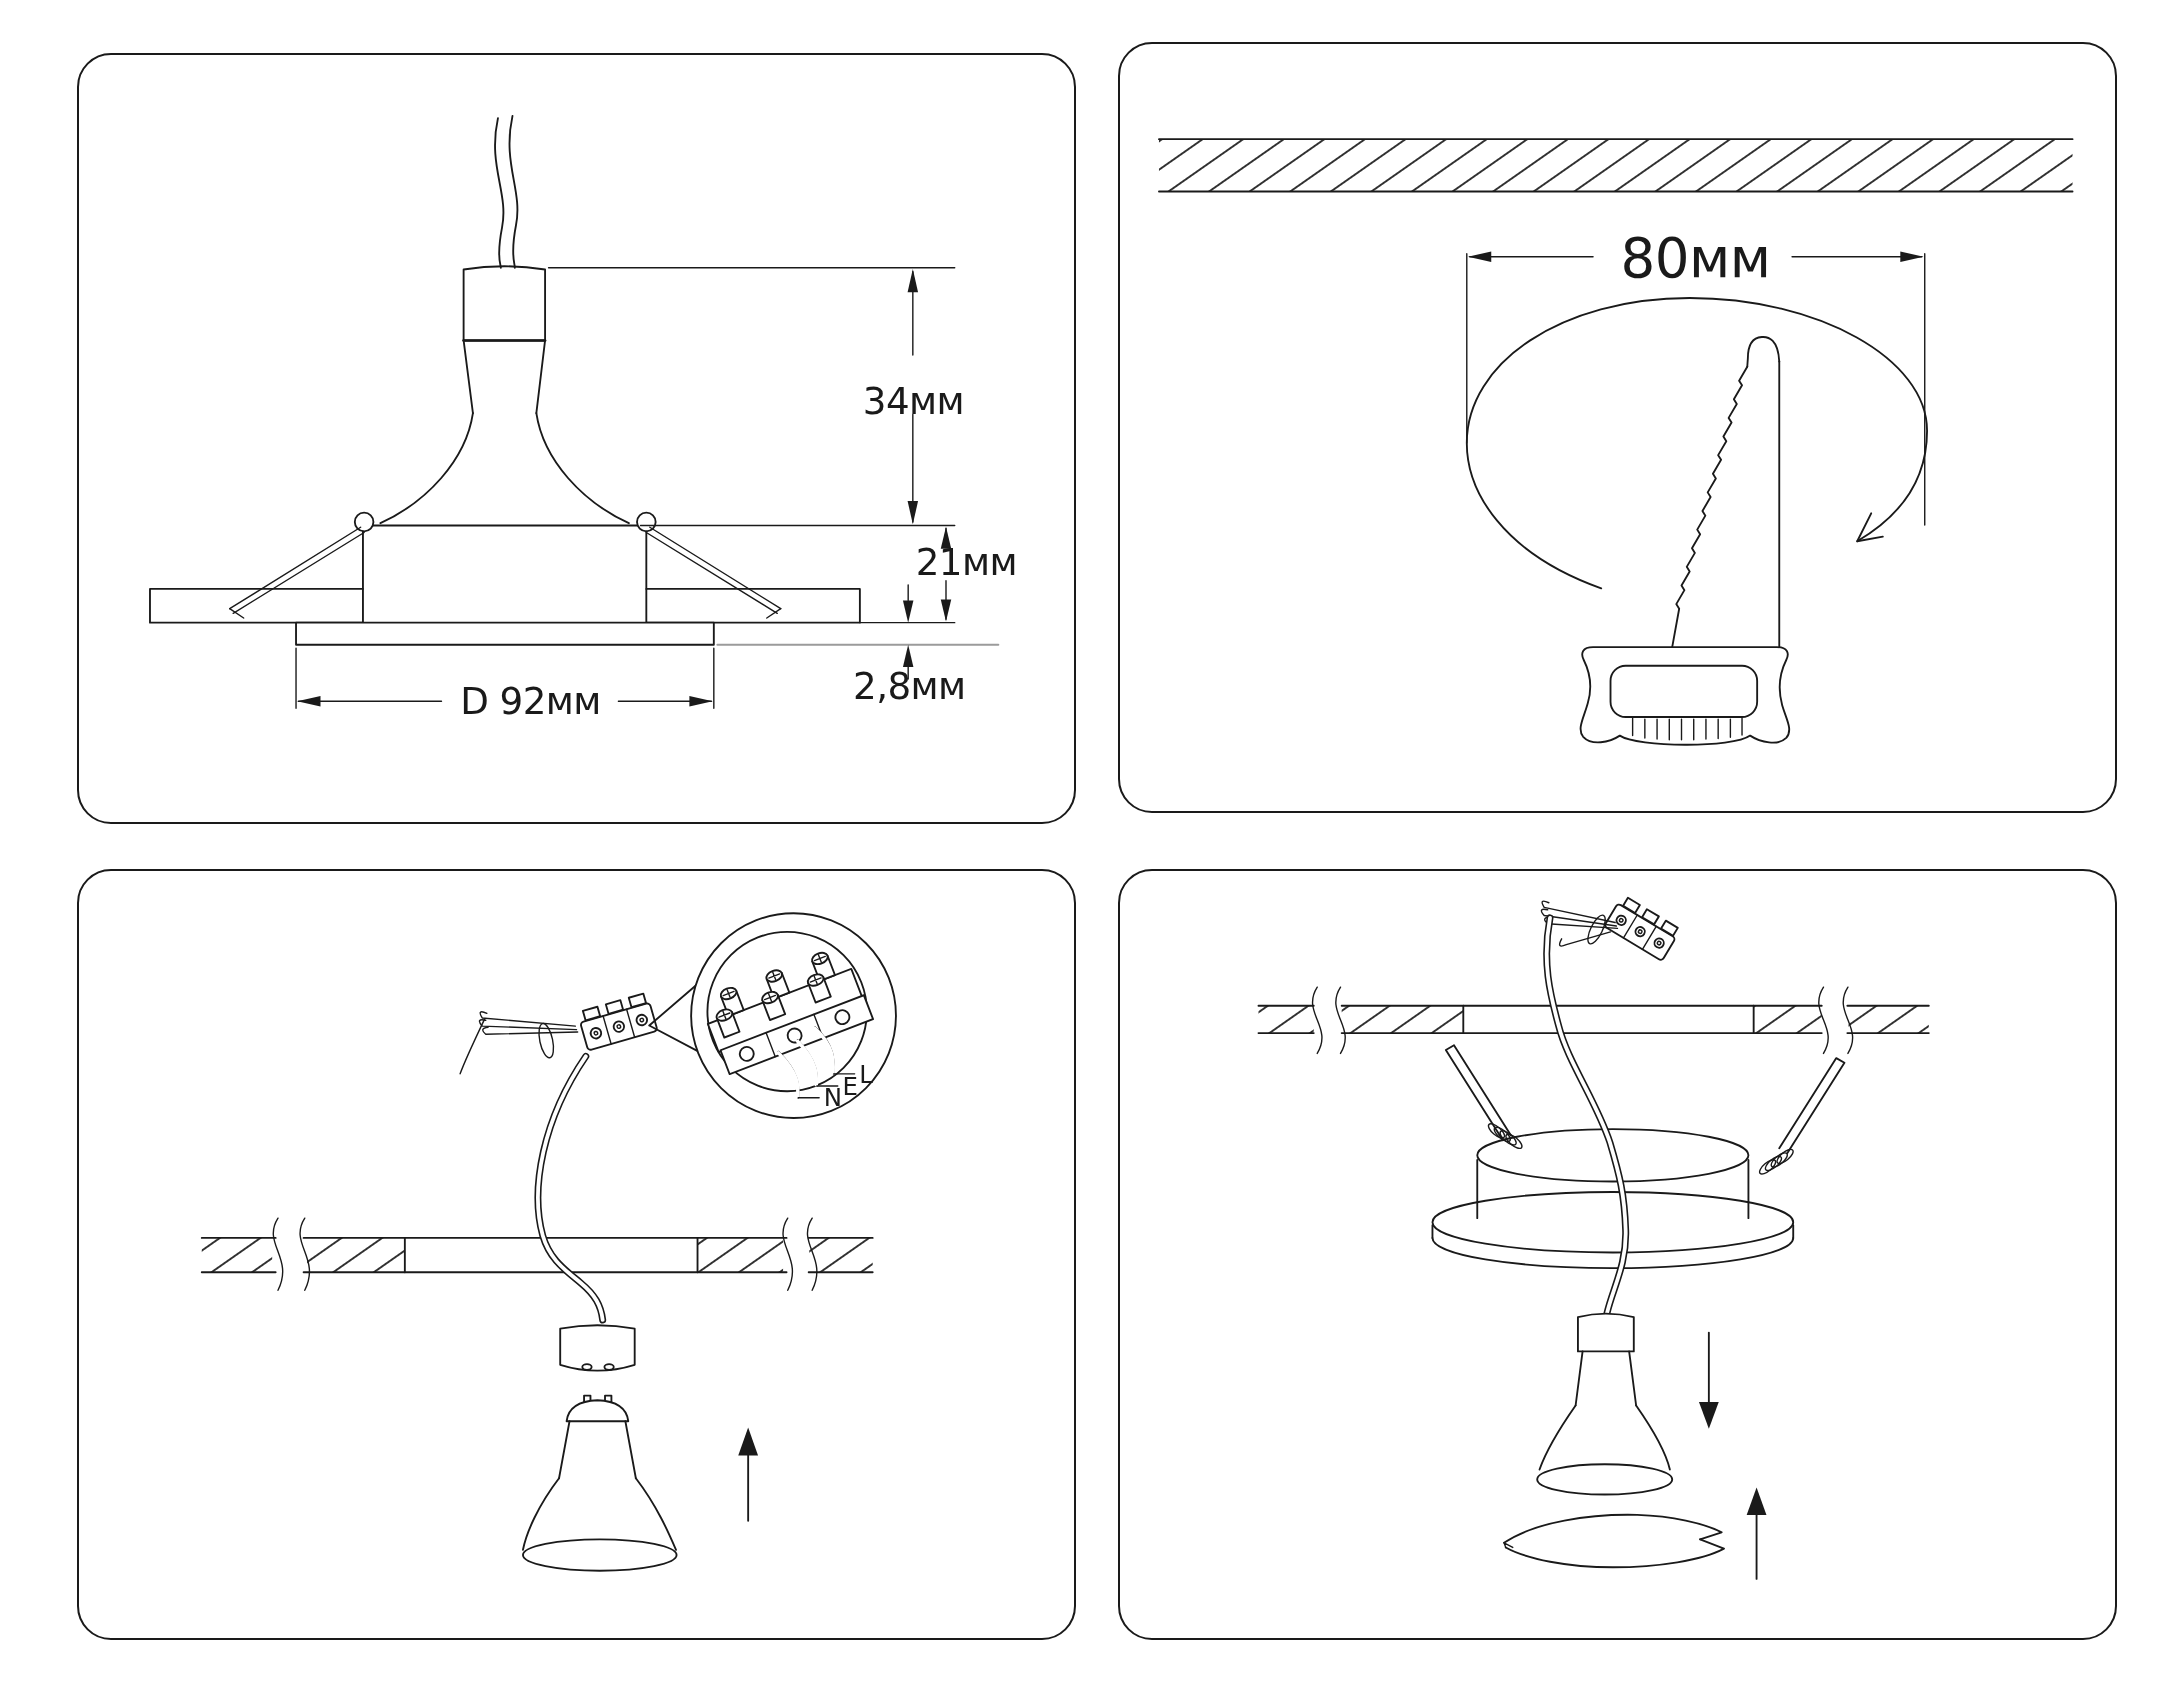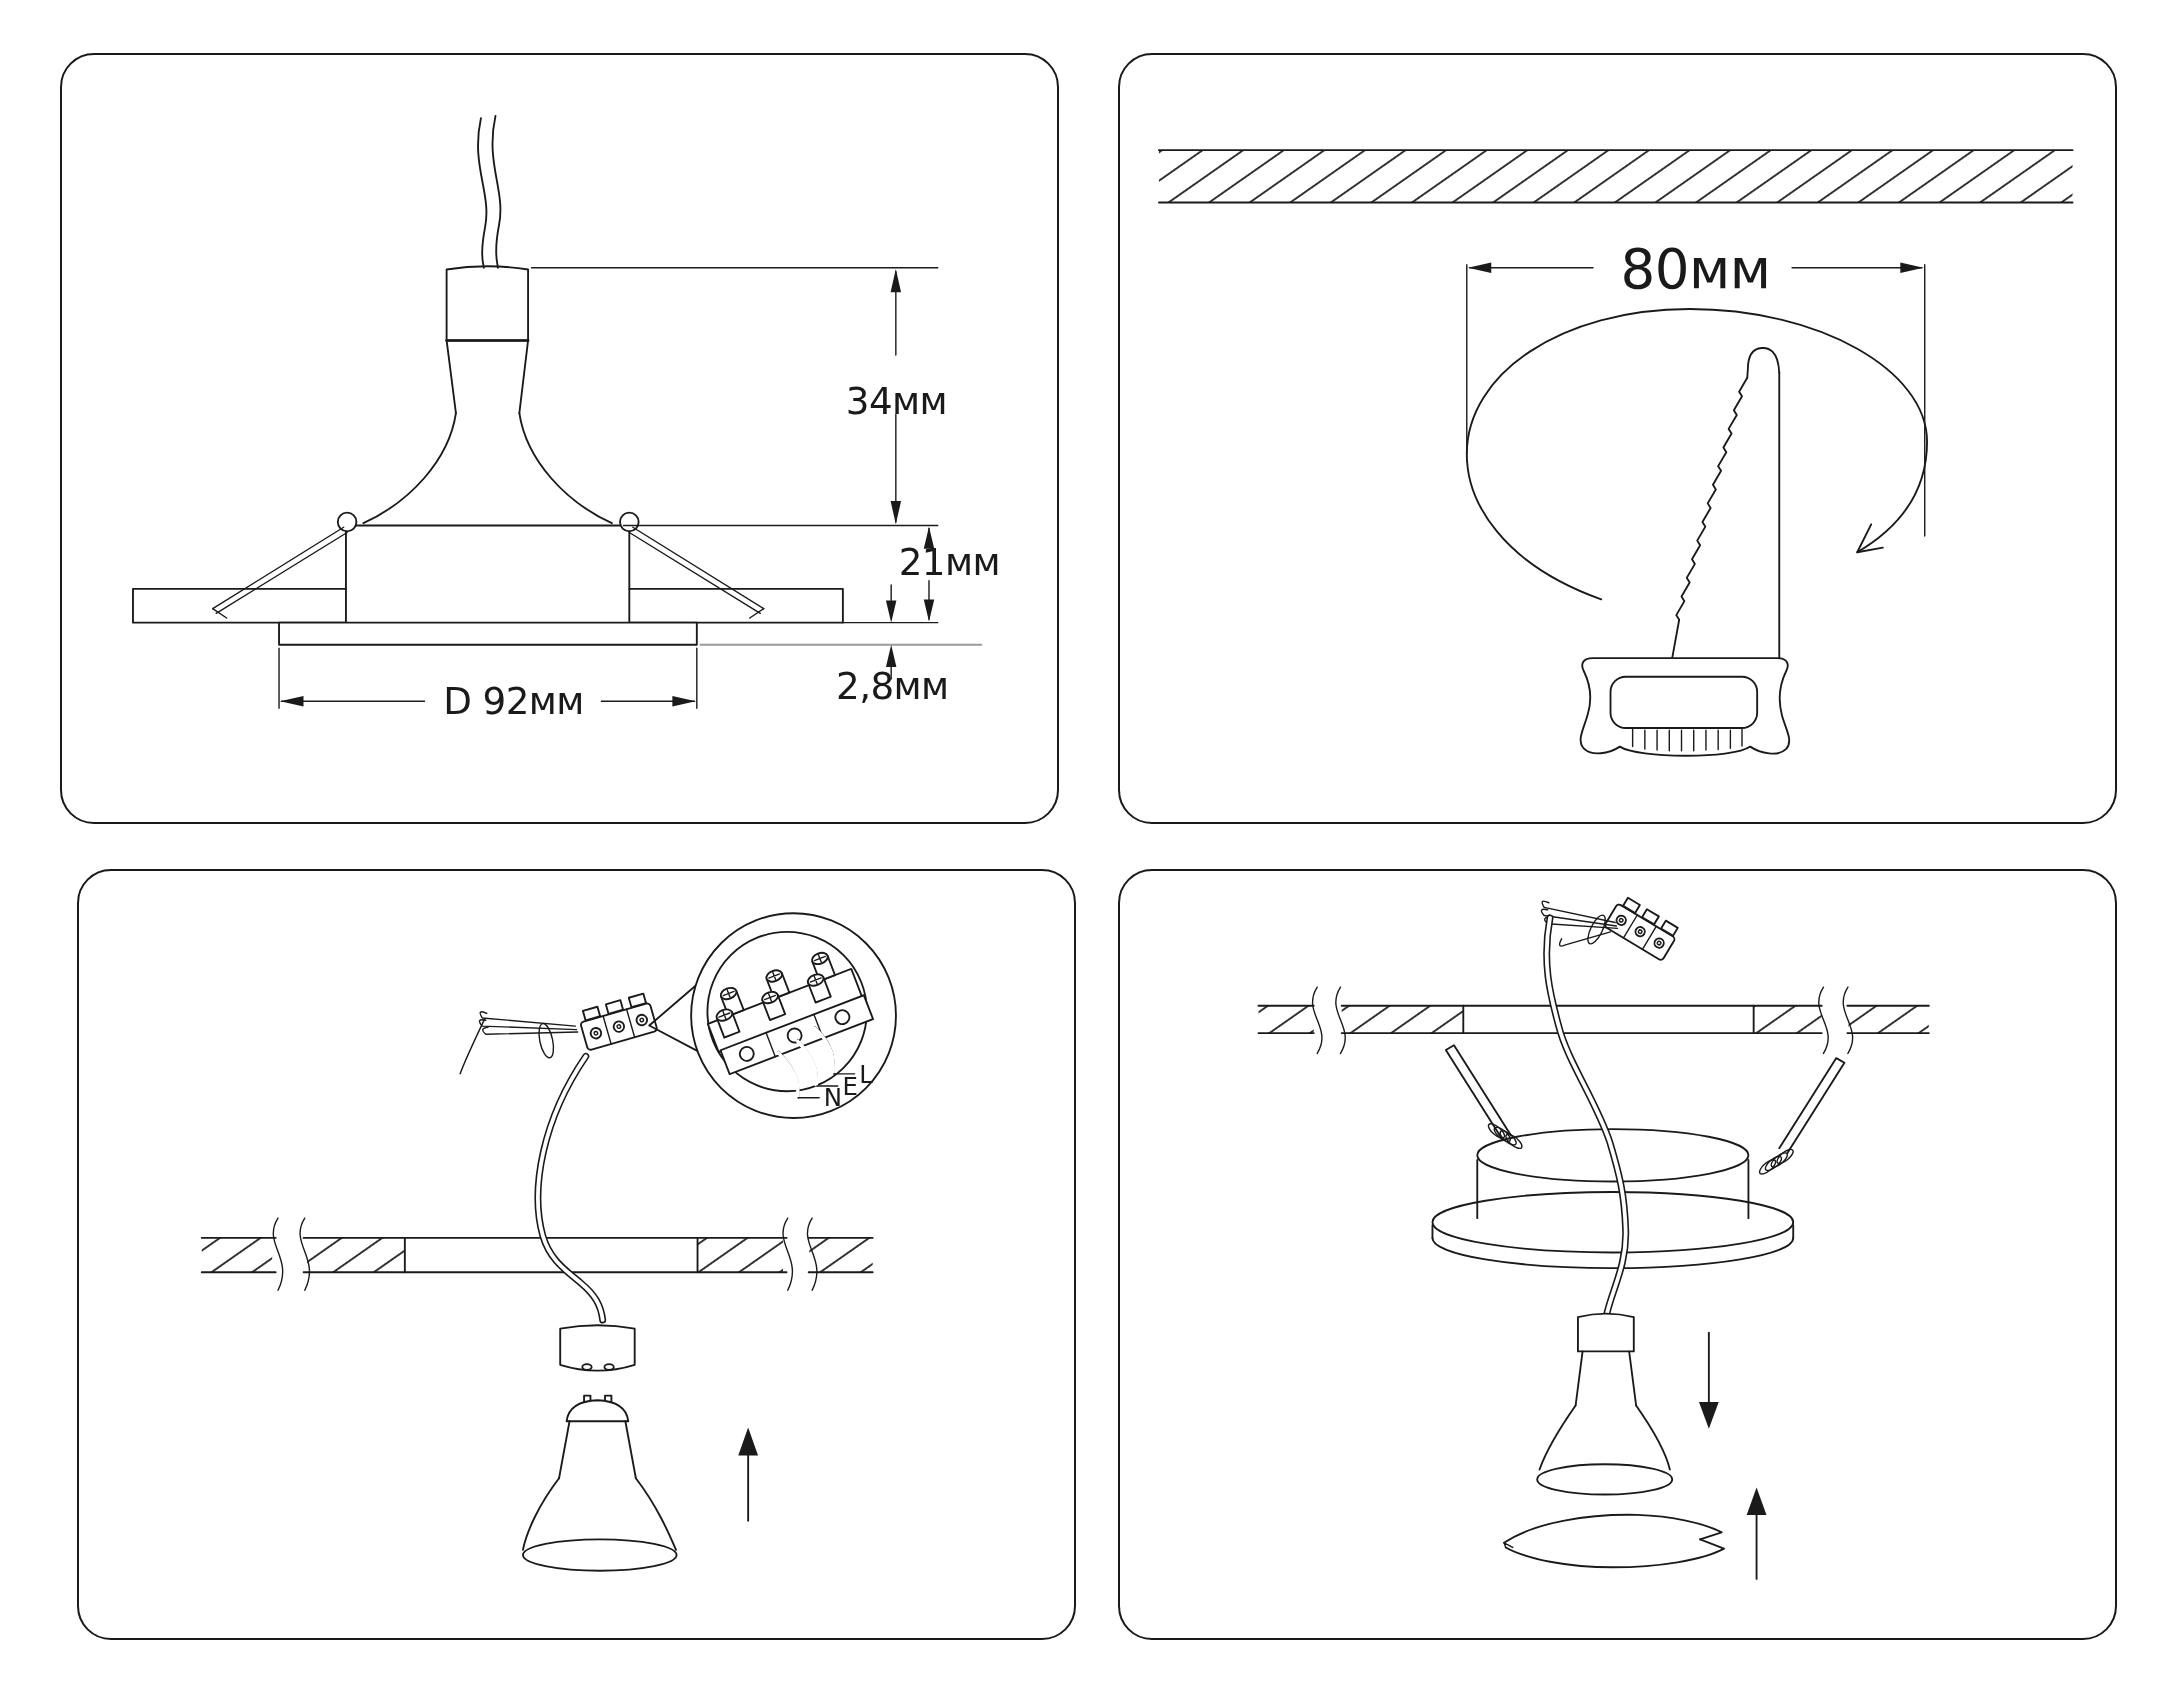--- a/index.html
+++ b/index.html
@@ -4,22 +4,22 @@
 <style>
   :root{
     --ink:#1a1a1a;
     --muted:#9b9b9b;
     --paper:#ffffff;
   }
   html,body{margin:0;padding:0;background:var(--paper);}
   body{position:relative;width:2183px;height:1698px;font-family:"DejaVu Sans","Liberation Sans",sans-serif;}
   .panel{position:absolute;width:999px;height:771px;background:var(--paper);
          border:2.3px solid var(--ink);border-radius:34px;box-sizing:border-box;}
-  #p1{left:60px;top:53px}
-  #p2{left:1118px;top:53px}
+  #p1{left:77px;top:53px}
+  #p2{left:1118px;top:42px}
   #p3{left:77px;top:869px}
   #p4{left:1118px;top:869px}
   .panel svg{position:absolute;left:-2.3px;top:-2.3px;}
   .ln{fill:none;stroke:var(--ink);stroke-width:3.2;stroke-linecap:round;stroke-linejoin:round}
   .thin{stroke-width:2.4}
   .thick{stroke-width:4.5}
   .fw{fill:#fff;stroke:var(--ink);stroke-width:3.2;stroke-linejoin:round}
   .solid{fill:var(--ink);stroke:none}
   .core{fill:none;stroke:#fff;stroke-width:6;stroke-linecap:round}
   .cable{fill:none;stroke:var(--ink);stroke-width:12;stroke-linecap:round}

